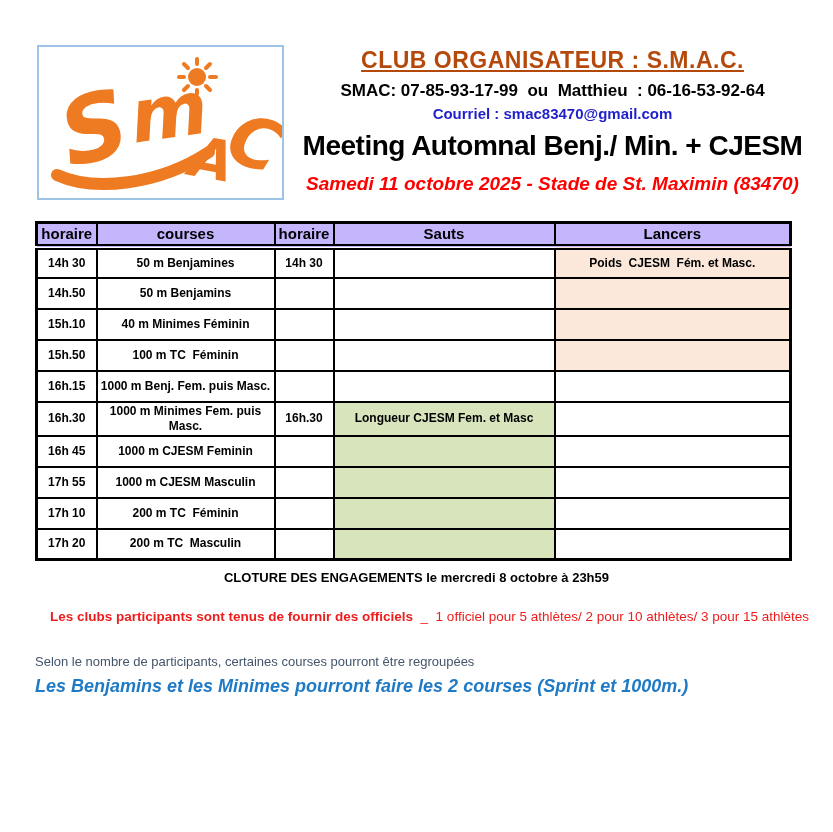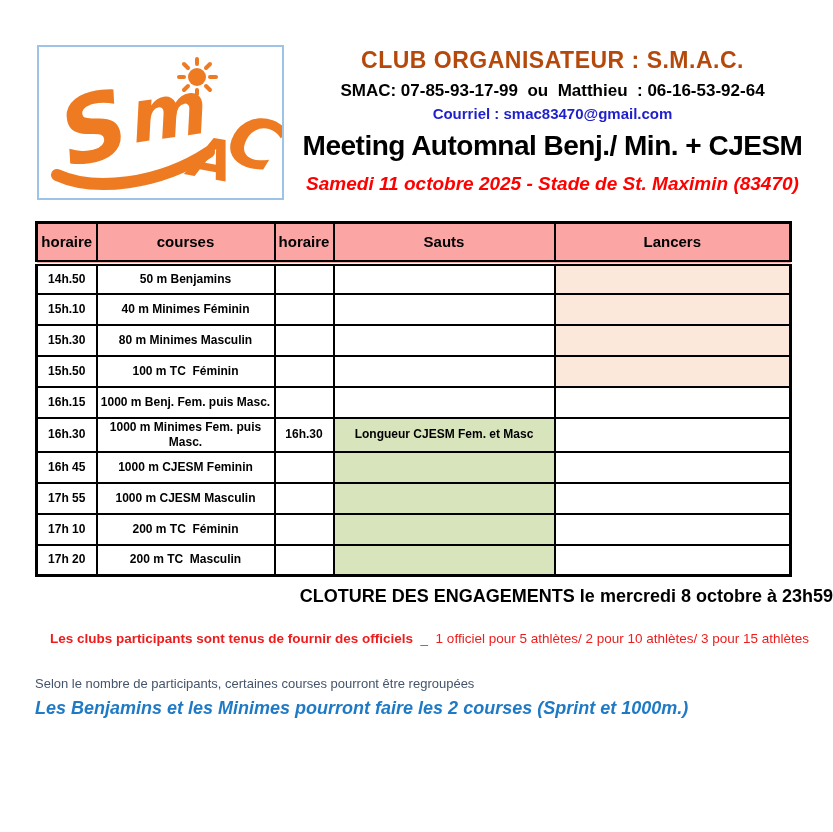--- a/index.html
+++ b/index.html
@@ -24,49 +24,49 @@
   .page{width:833px;height:832px;position:relative;}
 
   
   .header{display:flex;padding:45px 20px 0 37px;}
   .logo-box{
     flex:none;width:247px;height:155px;
     border:2px solid var(--logo-border);
     position:relative;background:#fff;
   }
   .head-text{flex:1;text-align:center;padding-left:8px;}
-  .club-line{font-size:23px;font-weight:bold;color:var(--accent-rust);letter-spacing:.5px;margin-top:2px;}
+  .club-line{font-size:23px;font-weight:bold;color:var(--accent-rust);letter-spacing:.5px;margin-top:2px;text-decoration:underline;}
   .phone-line{font-size:17px;font-weight:bold;margin-top:7px;white-space:pre-wrap;}
   .email-line{font-size:15px;font-weight:bold;color:var(--email-blue);margin-top:4px;}
   .title-line{font-size:28px;font-weight:bold;margin-top:8px;letter-spacing:-0.5px;}
   .date-line{font-size:19px;font-weight:bold;font-style:italic;color:var(--date-red);margin-top:11px;}
 
   
   table.sched{
     border-collapse:collapse;table-layout:fixed;
     width:754px;margin:21px 0 0 35px;
     border:3px solid #000;
   }
   table.sched th{
     border:2px solid #000;border-bottom:6px double #000;
-    font-size:15px;font-weight:bold;height:40px;padding:1px 2px;
-    background:#fca5a5;
+    font-size:15px;font-weight:bold;height:24px;padding:1px 2px;
+    background:#c4b5fd;
   }
   table.sched td{
     border:2px solid #000;height:31px;padding:1px 3px;
     font-size:12px;font-weight:bold;text-align:center;vertical-align:middle;
     white-space:pre-wrap;line-height:1.25;
   }
   td.bg-peach{background:var(--peach);}
   td.bg-green{background:var(--green);}
   td.c-time{font-size:13px;}
 
   
   .f-engage{margin-top:13px;text-align:center;font-size:15px;font-weight:bold;}
-  .f-cloture{margin-top:9px;text-align:right;font-size:18px;font-weight:bold;}
+  .f-cloture{margin-top:9px;text-align:center;font-size:13px;font-weight:bold;}
   .f-officials{margin:9px 0 0 35px;font-size:13.5px;color:var(--footer-red);white-space:pre-wrap;}
   .f-officials .b{font-weight:bold;}
   .f-grouped{margin:15px 0 0 35px;font-size:13px;color:var(--note-gray);}
   .f-blue{margin:7px 0 0 35px;font-size:18px;font-weight:bold;font-style:italic;color:var(--note-blue);}
 </style>
 </head>
 <body>
 
 <div class="page">
 
@@ -119,36 +119,36 @@
       <tr>
         <th>horaire</th>
         <th>courses</th>
         <th>horaire</th>
         <th>Sauts</th>
         <th>Lancers</th>
       </tr>
     </thead>
     <tbody>
       <tr>
+        <td class="c-time">14h 30</td>
+        <td class="c-course">50 m Benjamines</td>
+        <td class="c-time">14h 30</td>
+        <td class="c-saut"></td>
+        <td class="c-lancer bg-peach">Poids  CJESM  Fém. et Masc.</td>
+      </tr>
+      <tr>
         <td class="c-time">14h.50</td>
         <td class="c-course">50 m Benjamins</td>
         <td class="c-time"></td>
         <td class="c-saut"></td>
         <td class="c-lancer bg-peach"></td>
       </tr>
       <tr>
         <td class="c-time">15h.10</td>
         <td class="c-course">40 m Minimes Féminin</td>
-        <td class="c-time"></td>
-        <td class="c-saut"></td>
-        <td class="c-lancer bg-peach"></td>
-      </tr>
-      <tr>
-        <td class="c-time">15h.30</td>
-        <td class="c-course">80 m Minimes Masculin</td>
         <td class="c-time"></td>
         <td class="c-saut"></td>
         <td class="c-lancer bg-peach"></td>
       </tr>
       <tr>
         <td class="c-time">15h.50</td>
         <td class="c-course">100 m TC  Féminin</td>
         <td class="c-time"></td>
         <td class="c-saut"></td>
         <td class="c-lancer bg-peach"></td>

